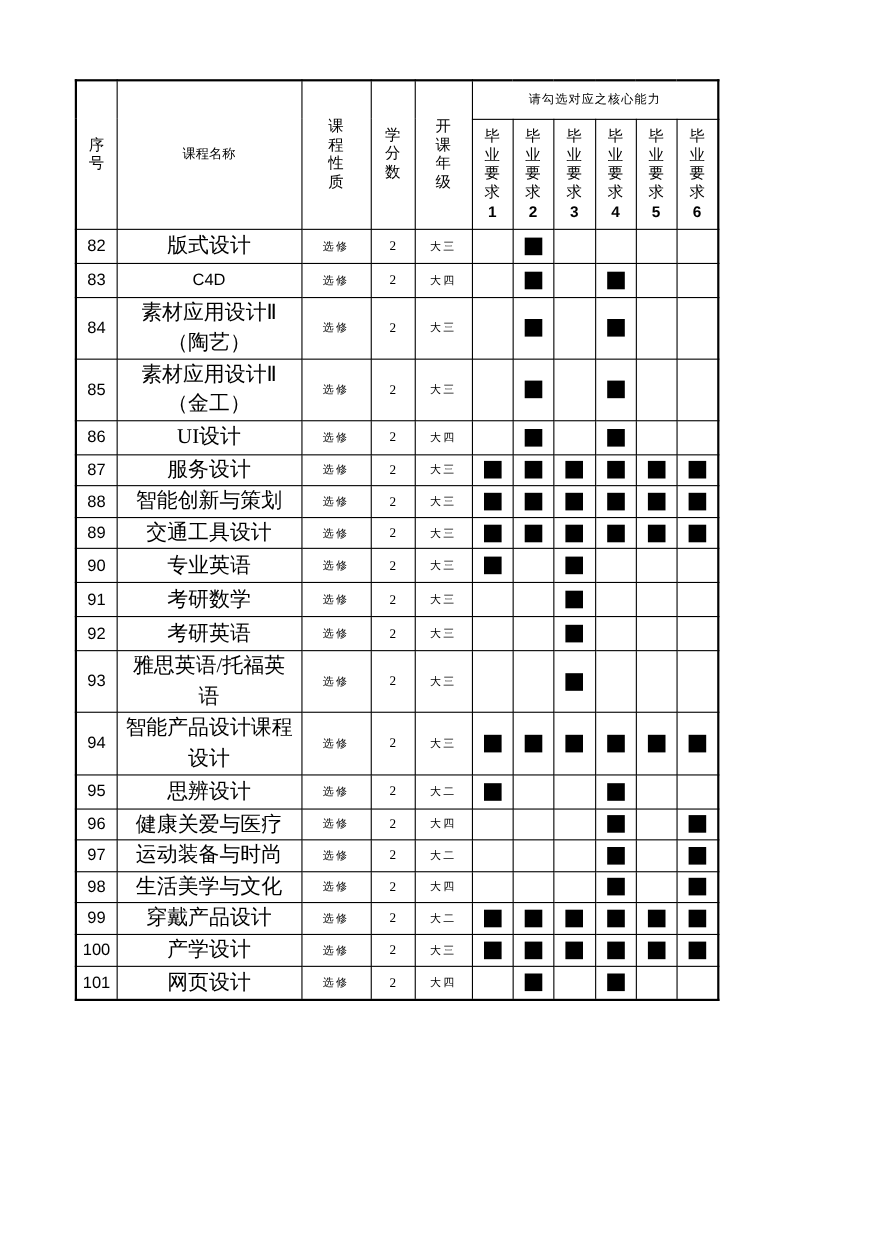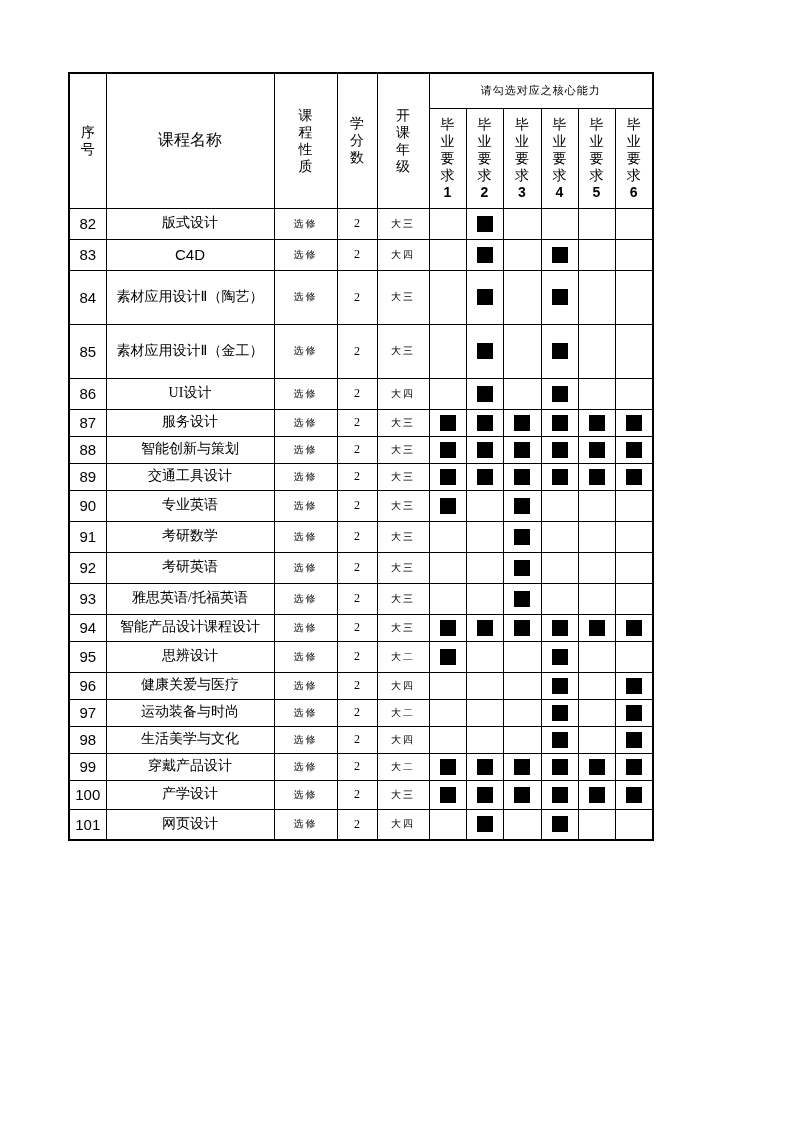--- a/index.html
+++ b/index.html
@@ -41,34 +41,34 @@
     word-break: break-all;
     line-height: 1.22;
     font-size: 14px;
   }
   .th-span {
     font-size: 11px;
     font-weight: bold;
     letter-spacing: 1px;
   }
   .th-name {
-    font-size: 16px;
+    font-size: 12px;
   }
   .req-num {
     font-family: "Liberation Sans", sans-serif;
     font-weight: bold;
     font-size: 14px;
     line-height: 1.15;
   }
   td.c-no {
     font-family: "Liberation Sans", sans-serif;
     font-size: 15px;
   }
   td.c-name {
-    font-size: 14px;
+    font-size: 19px;
     padding: 0 5px;
     line-height: 1.45;
   }
   td.c-name.latin {
     font-family: "Liberation Sans", sans-serif;
     font-size: 15px;
   }
   td.c-nature, td.c-grade {
     font-size: 10px;
     letter-spacing: 2px;

